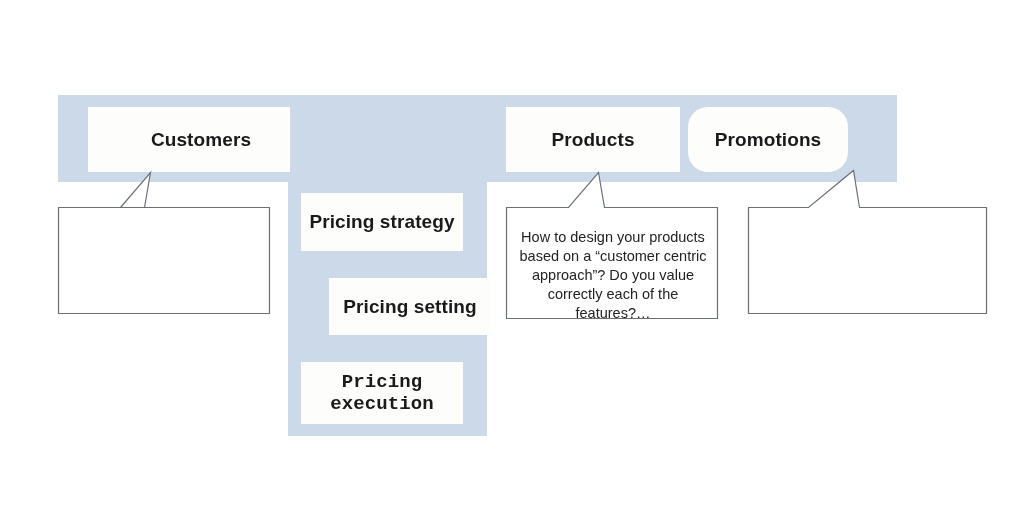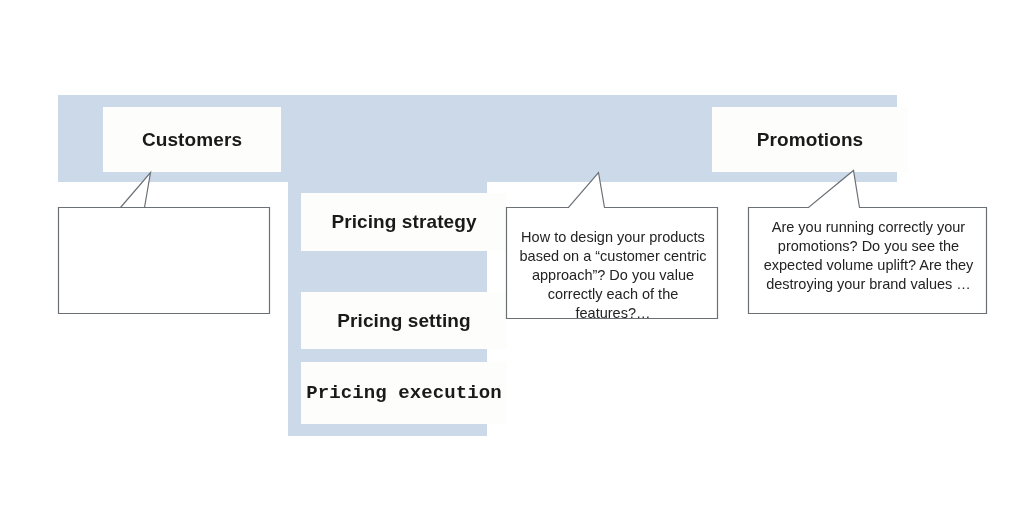--- a/index.html
+++ b/index.html
@@ -42,32 +42,32 @@
     align-items: center;
     justify-content: center;
     text-align: center;
     color: #1a1a1a;
     font-weight: bold;
     font-size: 19px;
     letter-spacing: .1px;
     z-index: 3;
   }
   .pillar-head { top: 107px; height: 65px; }
-  #box-customers  { left: 103px;  width: 178px; }
+  #box-customers  { left: 88px;  width: 178px; padding-left: 24px; }
   #box-pricing    { left: 301px; width: 174px; }
   #box-products   { left: 506px; width: 174px; }
-  #box-promotions { left: 712px; width: 196px; }
+  #box-promotions { left: 688px; width: 160px; border-radius: 20px; }
 
   .pillar-sub {
     left: 301px;
-    width: 206px;
+    width: 162px;
     font-size: 19px;
   }
   #box-pricing-strategy  { top: 193px; height: 58px; }
-  #box-pricing-setting   { top: 292px; height: 57px; }
+  #box-pricing-setting   { top: 278px; height: 57px; margin-left: 28px; }
   #box-pricing-execution { top: 362px; height: 62px; font-family: Liberation Mono, monospace; }
 
   
   .callout {
     position: absolute;
     z-index: 4;
   }
   .callout svg {
     position: absolute;
     left: 0;
@@ -97,20 +97,23 @@
 <div id="canvas">
 
   <div class="band" id="top-band"></div>
   <div class="band" id="pricing-column-band"></div>
 
   <div class="pillar-box pillar-head" id="box-customers">
     <span>Customers</span>
   </div>
 
 
+  <div class="pillar-box pillar-head" id="box-products">
+    <span>Products</span>
+  </div>
 
   <div class="pillar-box pillar-head" id="box-promotions">
     <span>Promotions</span>
   </div>
 
   <div class="pillar-box pillar-sub" id="box-pricing-strategy">
     <span>Pricing strategy</span>
   </div>
 
   <div class="pillar-box pillar-sub" id="box-pricing-setting">
@@ -134,16 +137,15 @@
                L 98.5,39.5 L 92.5,4.5 L 62.5,39.5 Z" fill="#ffffff" stroke="#6b7076" stroke-width="1.2" stroke-linejoin="miter"></path>
     </svg>
     <div class="callout-text">How to design your products based on a “customer centric approach”? Do you value correctly each of the features?…</div>
   </div>
 
   <div class="callout" id="callout-promotions">
     <svg width="241" height="152" viewBox="0 0 241 152">
       <path d="M 0.5,41.5 L 0.5,147.5 L 238.5,147.5 L 238.5,41.5
                L 111.5,41.5 L 105.5,4.5 L 60.5,41.5 Z" fill="#ffffff" stroke="#6b7076" stroke-width="1.2" stroke-linejoin="miter"></path>
     </svg>
-    <div class="callout-text">Are you running correctly your promotions? Do you see the expected volume uplift? Are they destroying your brand values …</div>
   </div>
 
 </div>
 
 </body></html>

